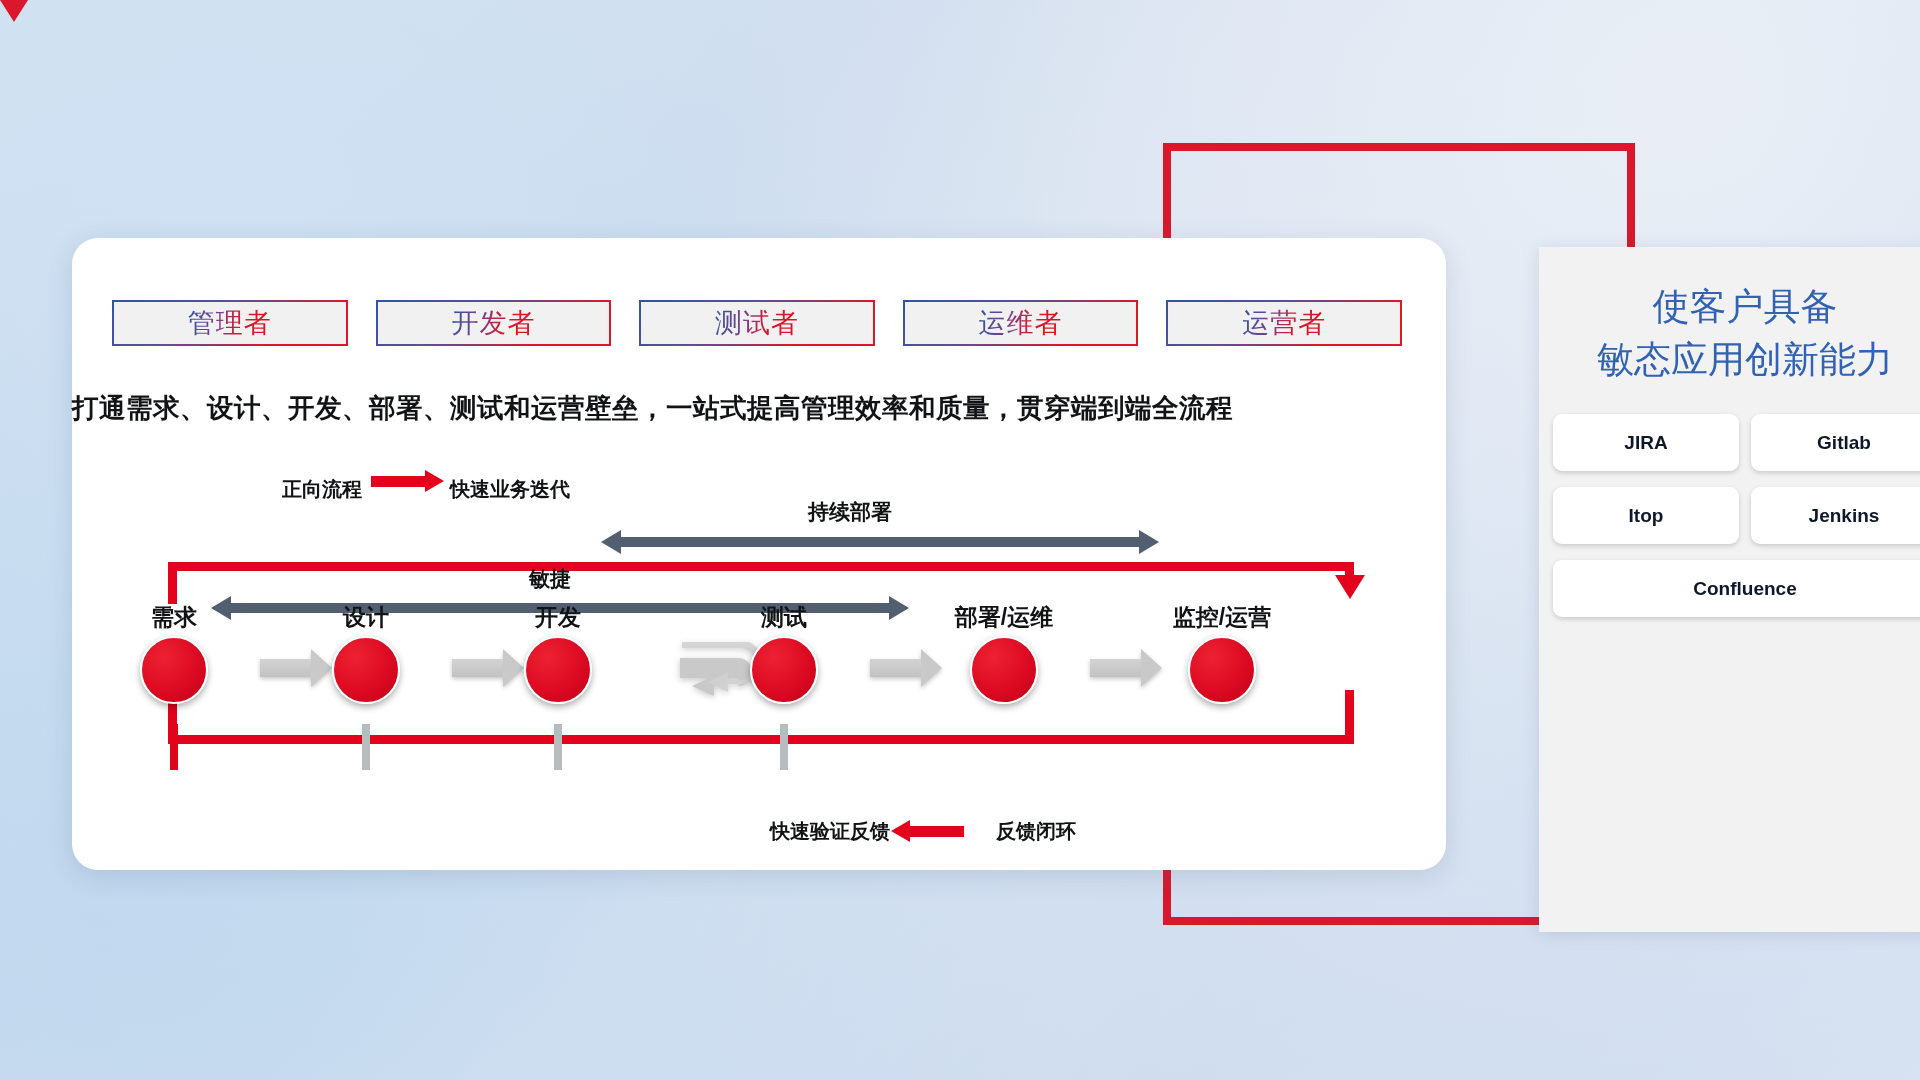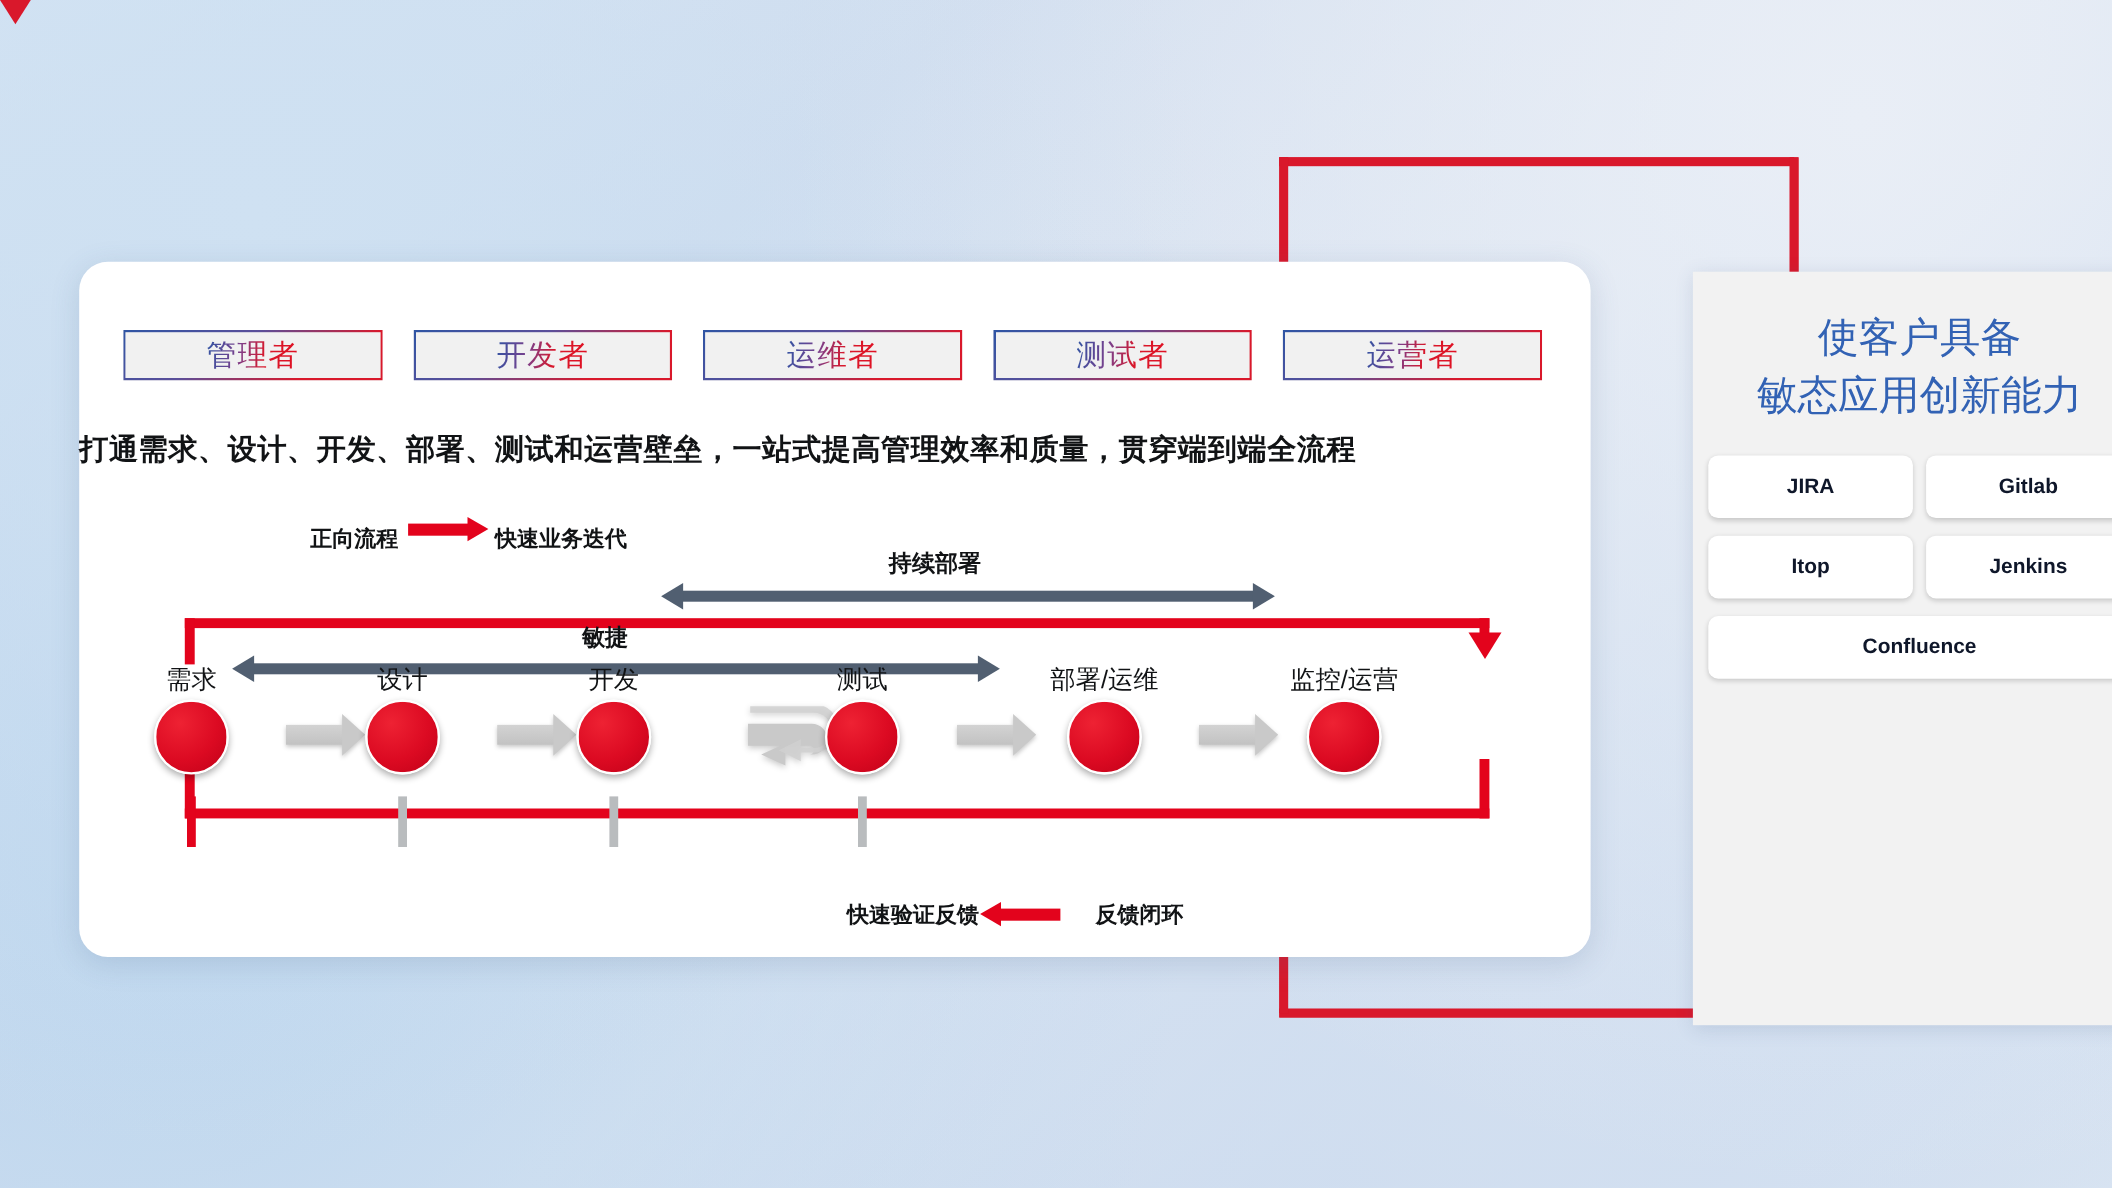--- a/index.html
+++ b/index.html
@@ -229,21 +229,21 @@
     text-align: center;
   }
   .node-label {
     position: absolute;
     left: 50%;
     transform: translateX(-50%);
     top: -34px;
     white-space: nowrap;
     font-size: 23px;
     color: #111315;
-    font-weight: 400;
+    font-weight: 700;
   }
   .node-circle {
     width: 64px;
     height: 64px;
     border-radius: 50%;
     background: radial-gradient(circle at 34% 30%, #ee2233 0%, #dc0a22 55%, #c00018 100%);
     border: 2px solid #ffffff;
     box-shadow: 0 3px 7px rgba(0,0,0,0.33);
     margin: 0 auto;
   }
@@ -359,24 +359,24 @@
   <div id="main-card">
 
     <div id="roles-row">
       <div class="role-chip">
         <span>管理者</span>
       </div>
       <div class="role-chip">
         <span>开发者</span>
       </div>
       <div class="role-chip">
-        <span>运维者</span>
+        <span>测试者</span>
       </div>
       <div class="role-chip">
-        <span>测试者</span>
+        <span>运维者</span>
       </div>
       <div class="role-chip">
         <span>运营者</span>
       </div>
     </div>
 
     <div id="headline">打通需求、设计、开发、部署、测试和运营壁垒，一站式提高管理效率和质量，贯穿端到端全流程</div>
   </div>
 
   <div id="legend-forward">

